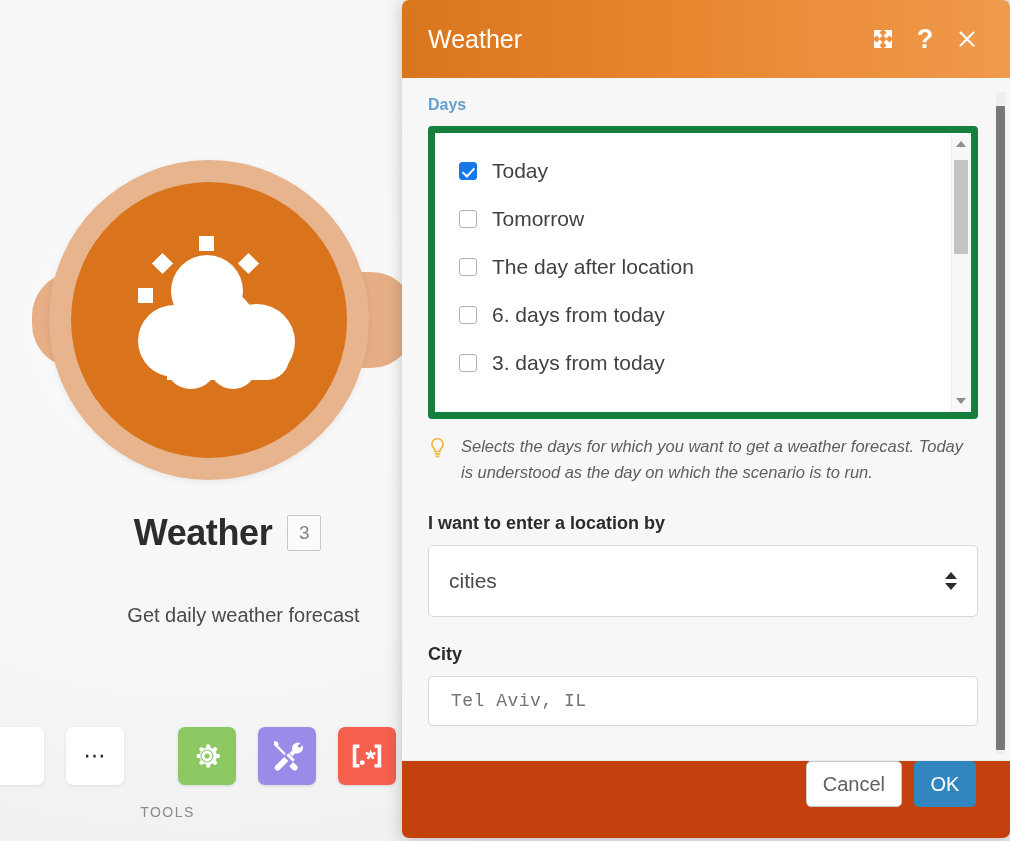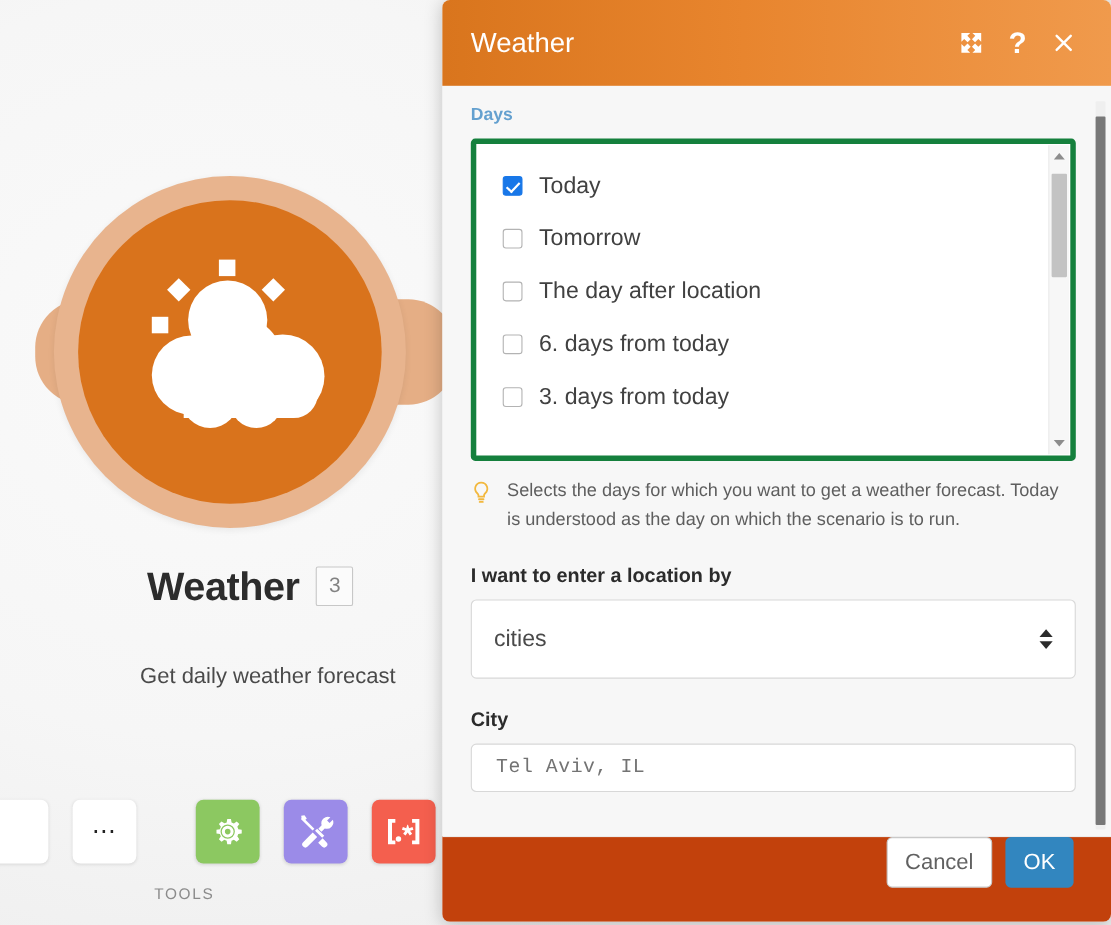--- a/index.html
+++ b/index.html
@@ -211,21 +211,21 @@
     color: #2b2b2b;
     font-size: 18px;
     font-weight: bold;
     margin-bottom: 11px;
   }
 
   
   #days-listbox {
     position: relative;
     background: #ffffff;
-    border: 5px solid #15803d;
+    border: 7px solid #15803d;
     border-radius: 4px;
     height: 293px;
     box-sizing: border-box;
     overflow: hidden;
   }
   #days-list-inner {
     padding: 14px 0 0 0;
   }
   .day-row {
     display: flex;
@@ -301,20 +301,21 @@
     background: #c3c3c3;
     border-radius: 1px;
     cursor: pointer;
   }
 
   
   #days-hint {
     display: flex;
     gap: 13px;
     margin-top: 15px;
+    font-style: italic;
   }
   #bulb-icon { flex: 0 0 20px; padding-top: 3px; }
   #days-hint-text {
     font-size: 16.5px;
     color: #5e5e5e;
     line-height: 1.55;
     max-width: 510px;
   }
 
   
@@ -344,21 +345,21 @@
     width: 0; height: 0;
     border-left: 6px solid transparent;
     border-right: 6px solid transparent;
   }
   .sel-tri.up { border-bottom: 7px solid #2b2b2b; }
   .sel-tri.down { border-top: 7px solid #2b2b2b; }
 
   
   #city-group { margin-top: 27px; }
   #city-input {
-    height: 44px;
+    height: 50px;
     background: #ffffff;
     border: 1px solid #d8d8d8;
     border-radius: 5px;
     display: flex;
     align-items: center;
     padding: 0 22px;
     box-sizing: border-box;
     cursor: text;
   }
   #city-value {

